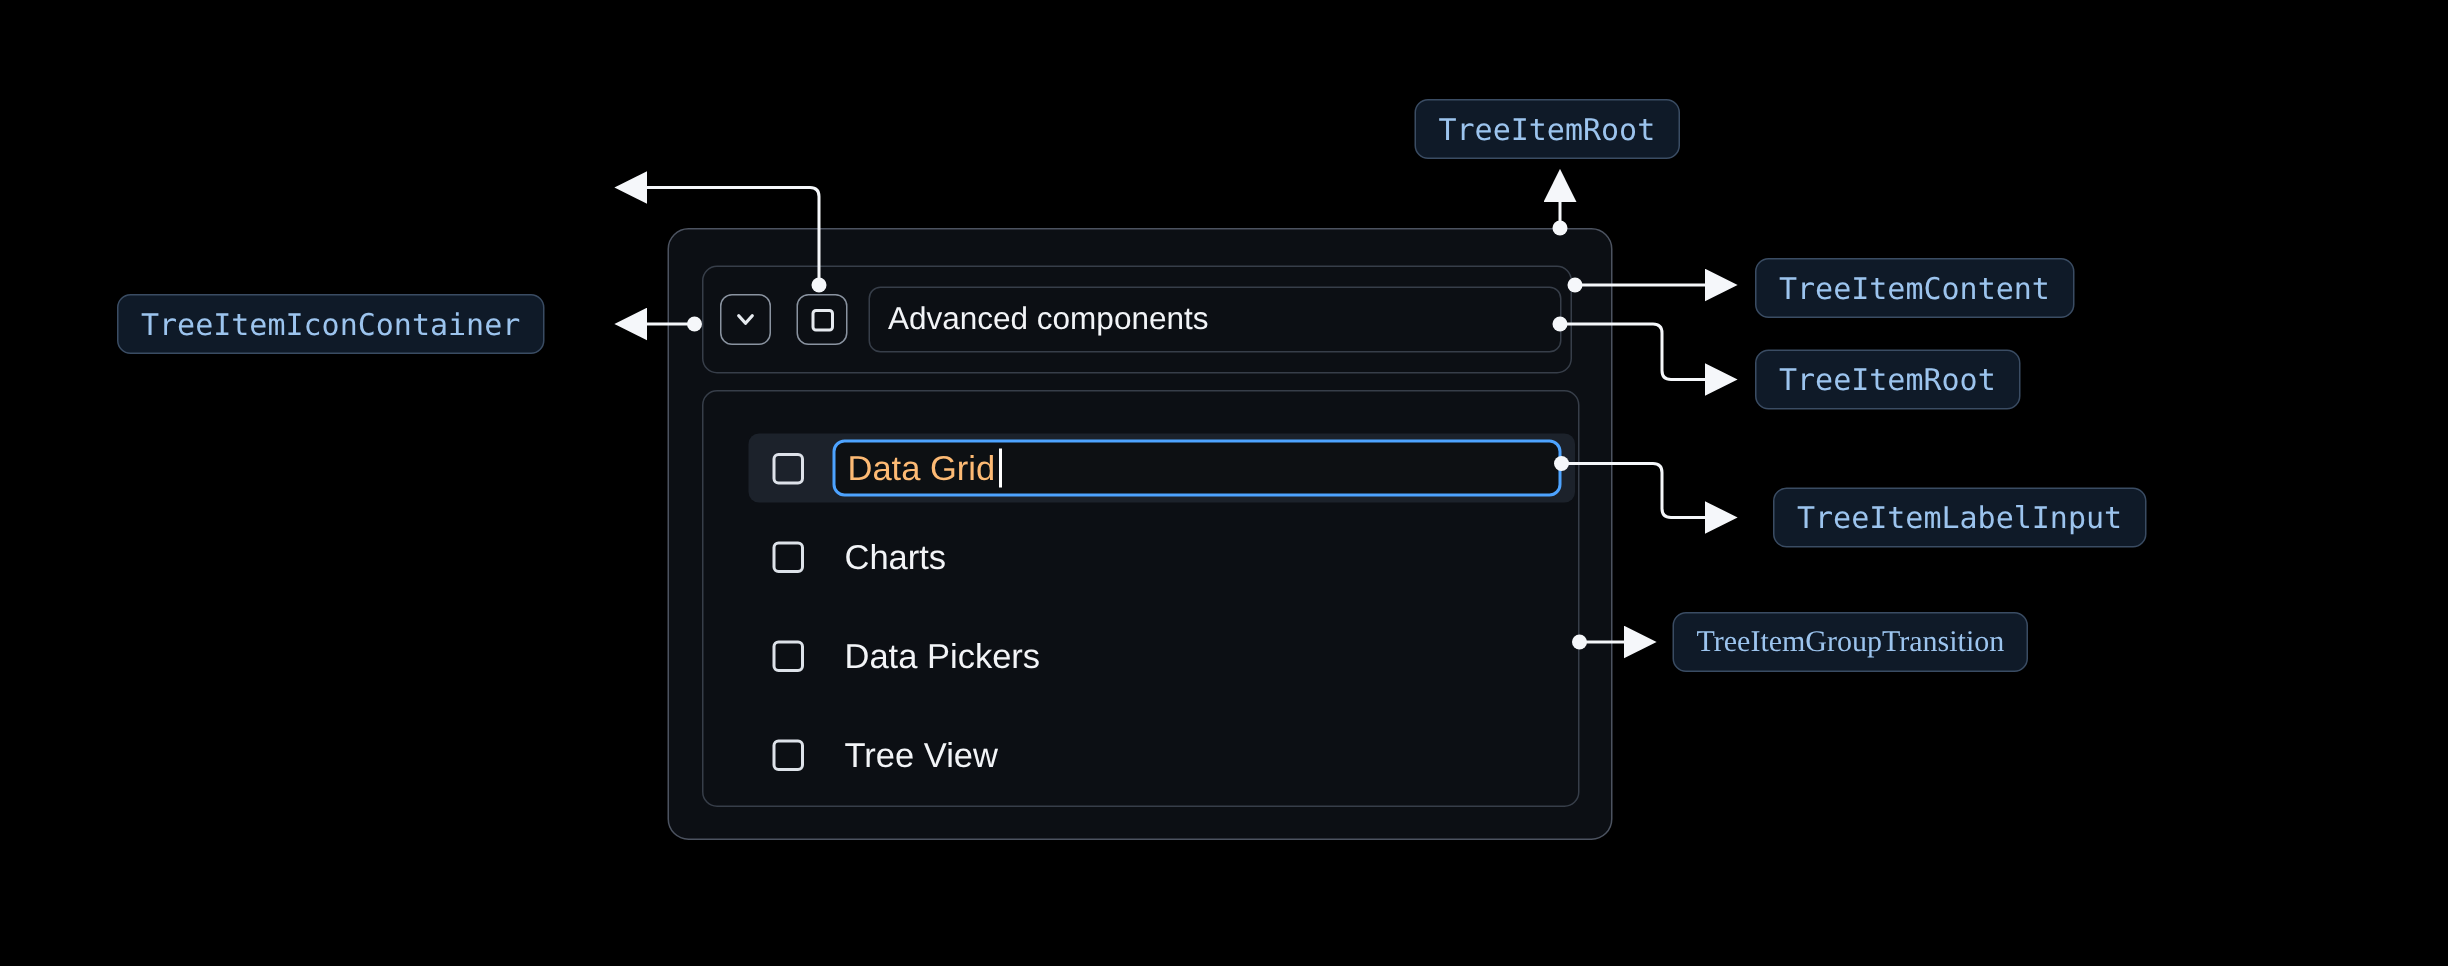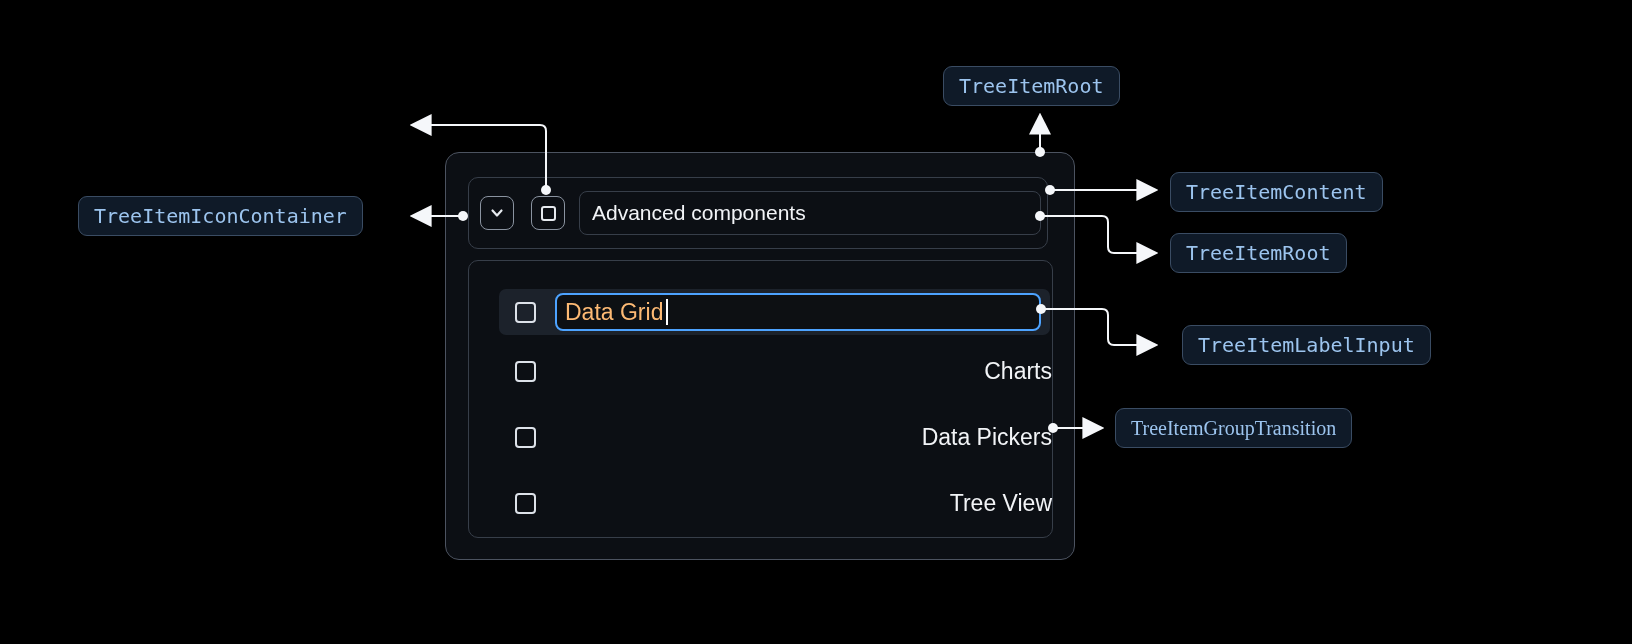--- a/index.html
+++ b/index.html
@@ -107,21 +107,20 @@
     display: flex;
     align-items: center;
     padding-left: 16px;
   }
   .row {
     margin-top: 6px;
     height: 60px;
     display: flex;
     align-items: center;
     padding-left: 46px;
-    justify-content: space-between;
   }
   .row .item-label {
     margin-left: 27px;
     color: #f2f4f7;
     font-size: 23px;
   }
   .checkbox-sm {
     width: 21px; height: 21px;
     border: 2px solid #dde2e9;
     border-radius: 4px;

